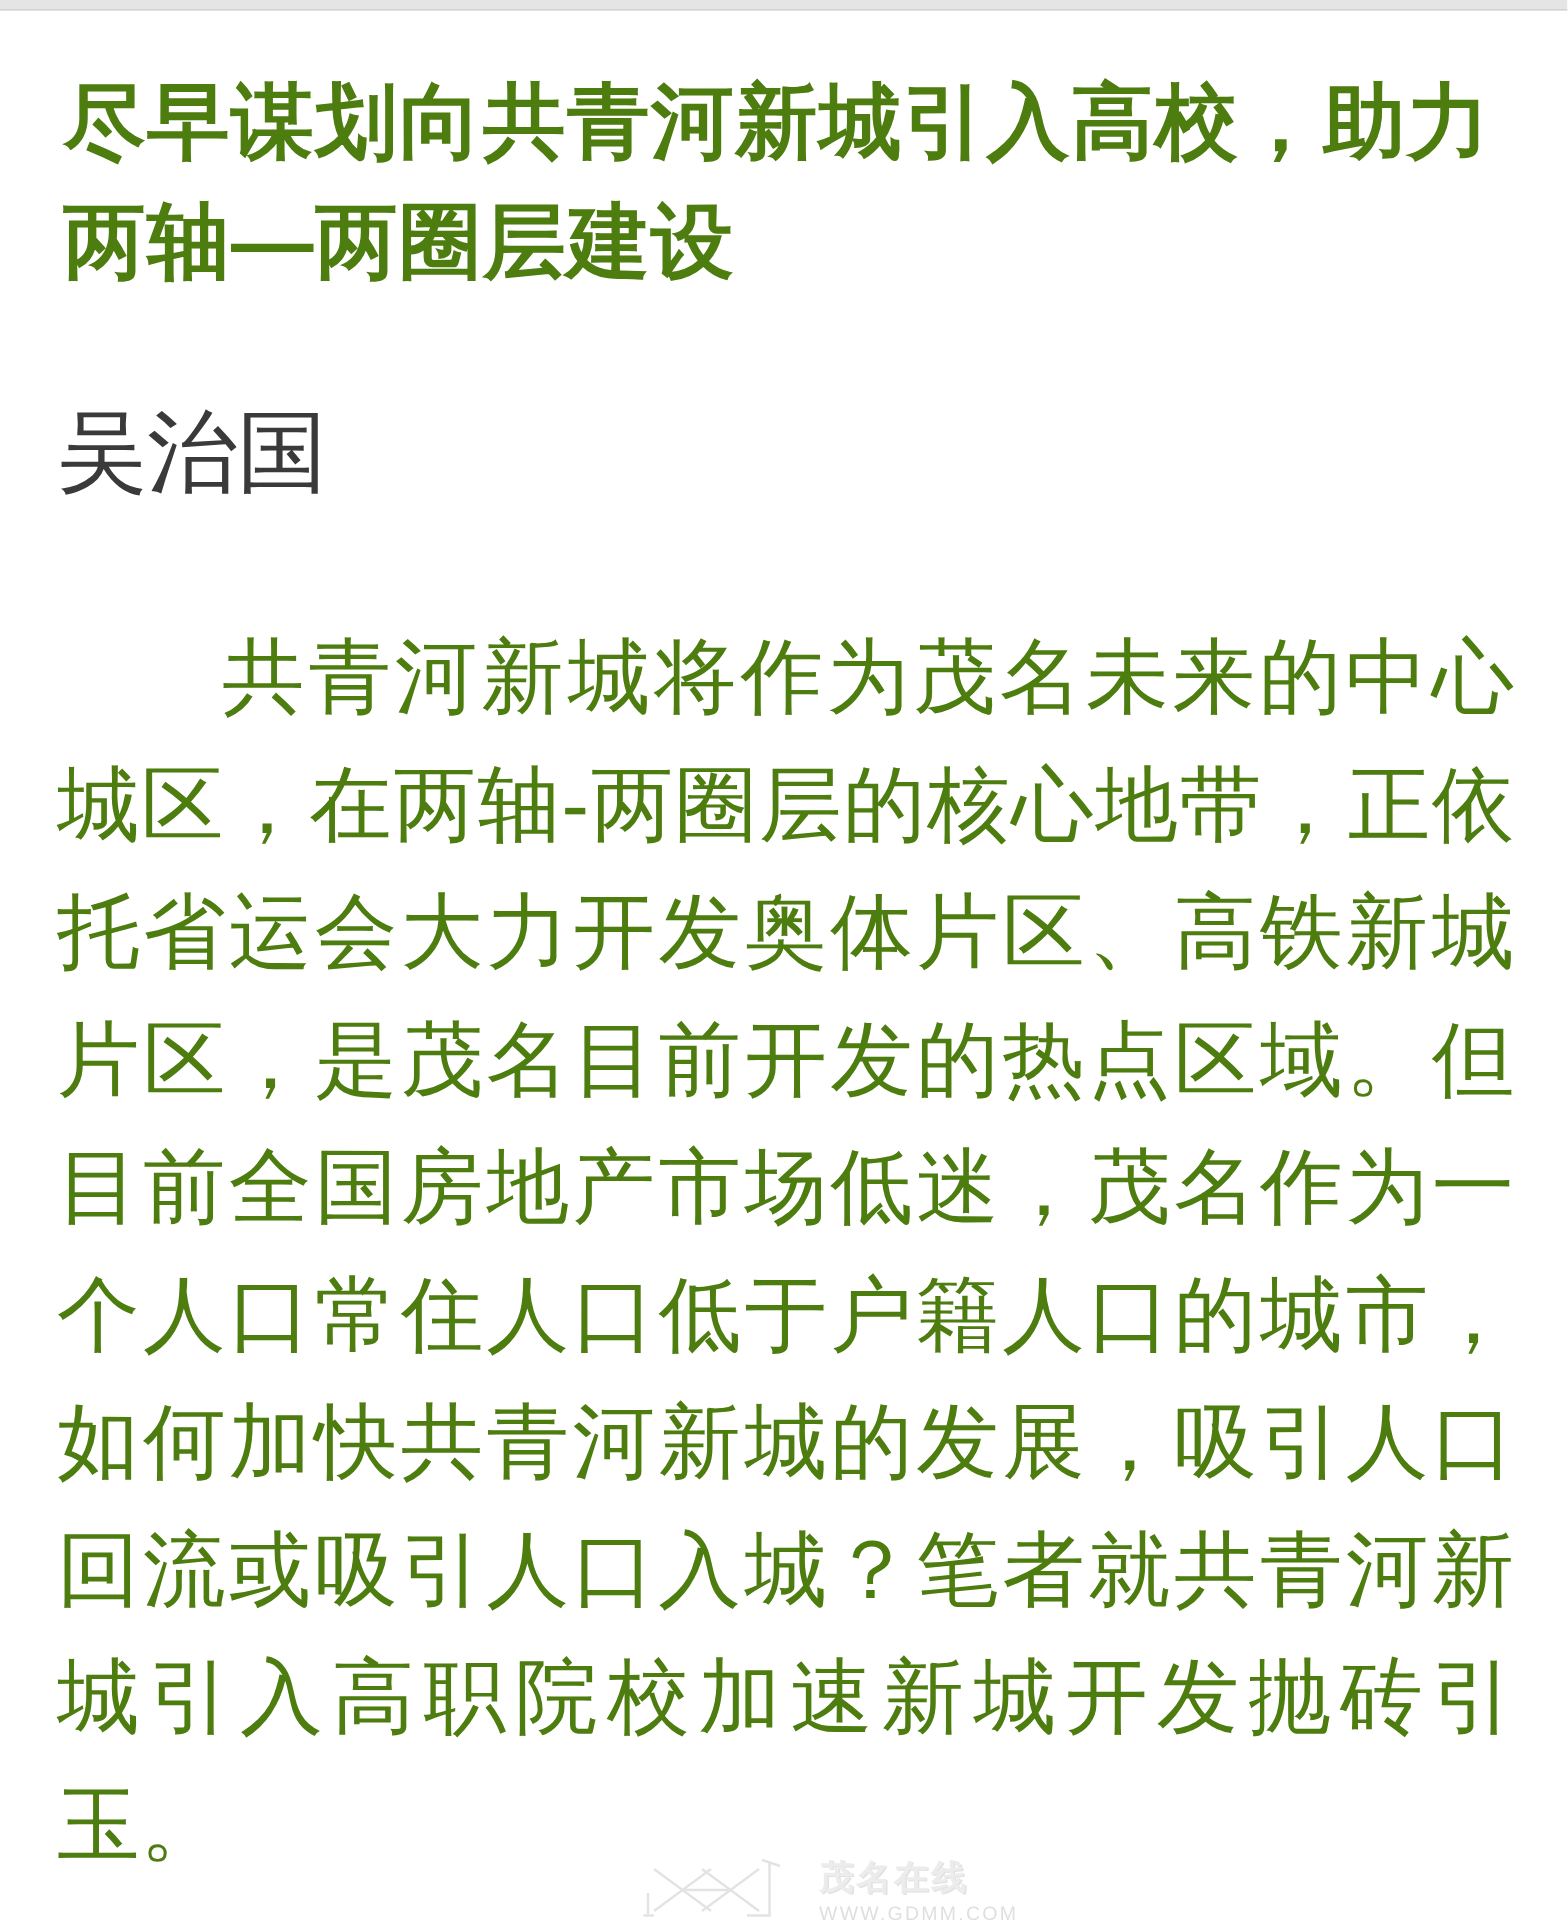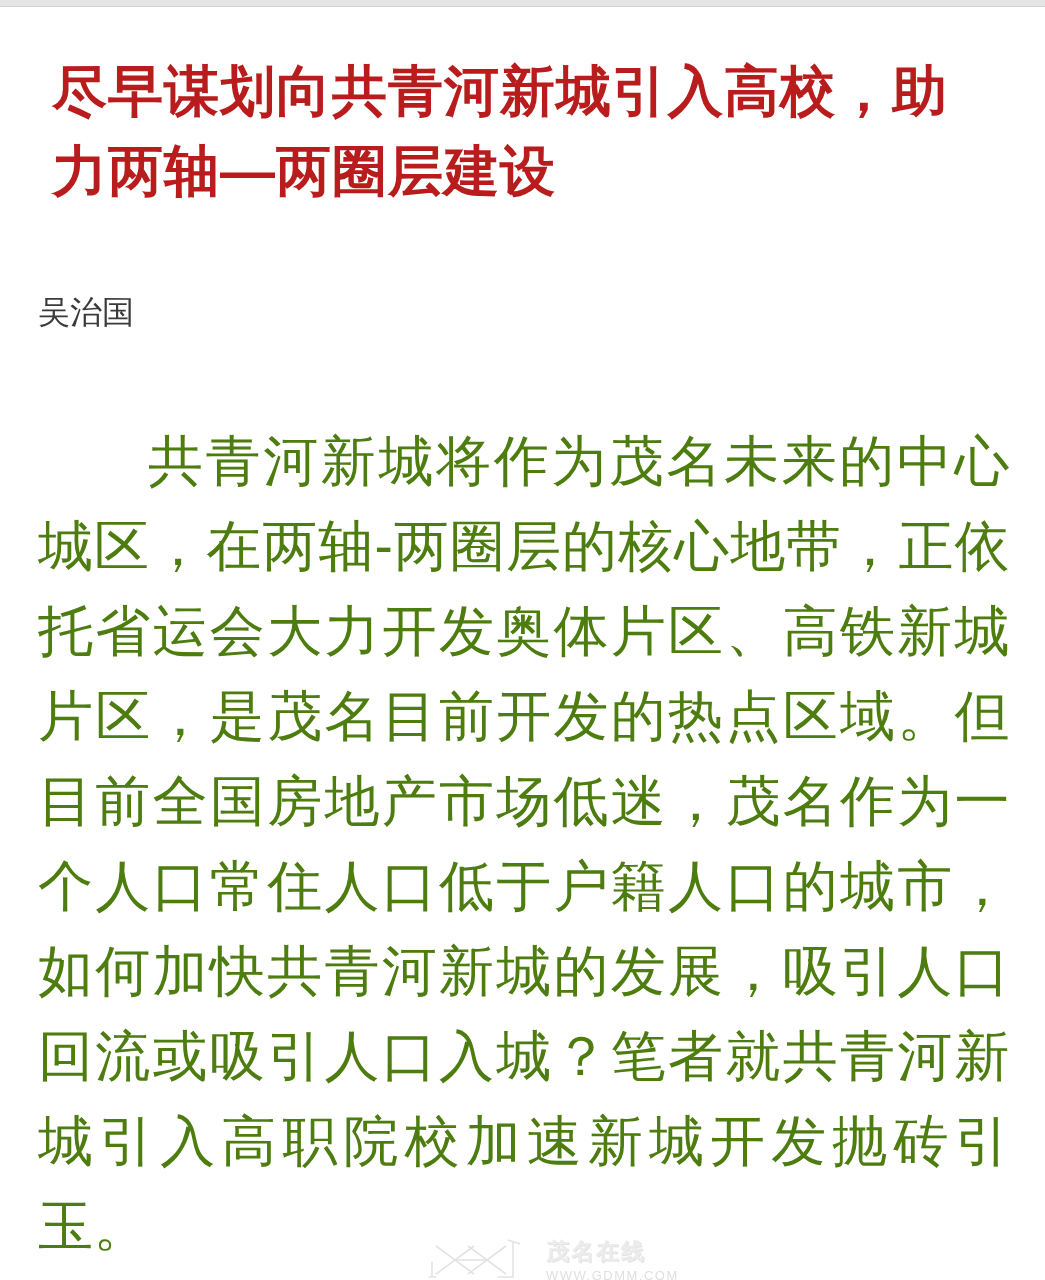--- a/index.html
+++ b/index.html
@@ -17,31 +17,31 @@
   .top-bar {
     height: 6px;
     background: #e5e5e5;
     border-bottom: 1px solid #d2d2d2;
   }
   .content {
     padding: 0 35px 0 38px;
     color: #3a3a3a;
   }
   .title {
-    margin: 14px;
+    margin: 4px;
     padding-top: 30px;
     font-size: 55px;
     line-height: 80px;
     font-weight: 700;
     letter-spacing: 1px;
-    color: #b91c1c;
+    color: #4d7c0f;
   }
   .author {
     margin-top: 75px;
-    font-size: 32px;
+    font-size: 60px;
     line-height: 52px;
     font-weight: 400;
     color: #3a3a3a;
   }
   .body-paragraph {
     margin: 81px 0 0 0;
     font-size: 55px;
     line-height: 85px;
     letter-spacing: 0.5px;
     text-indent: 2em;

